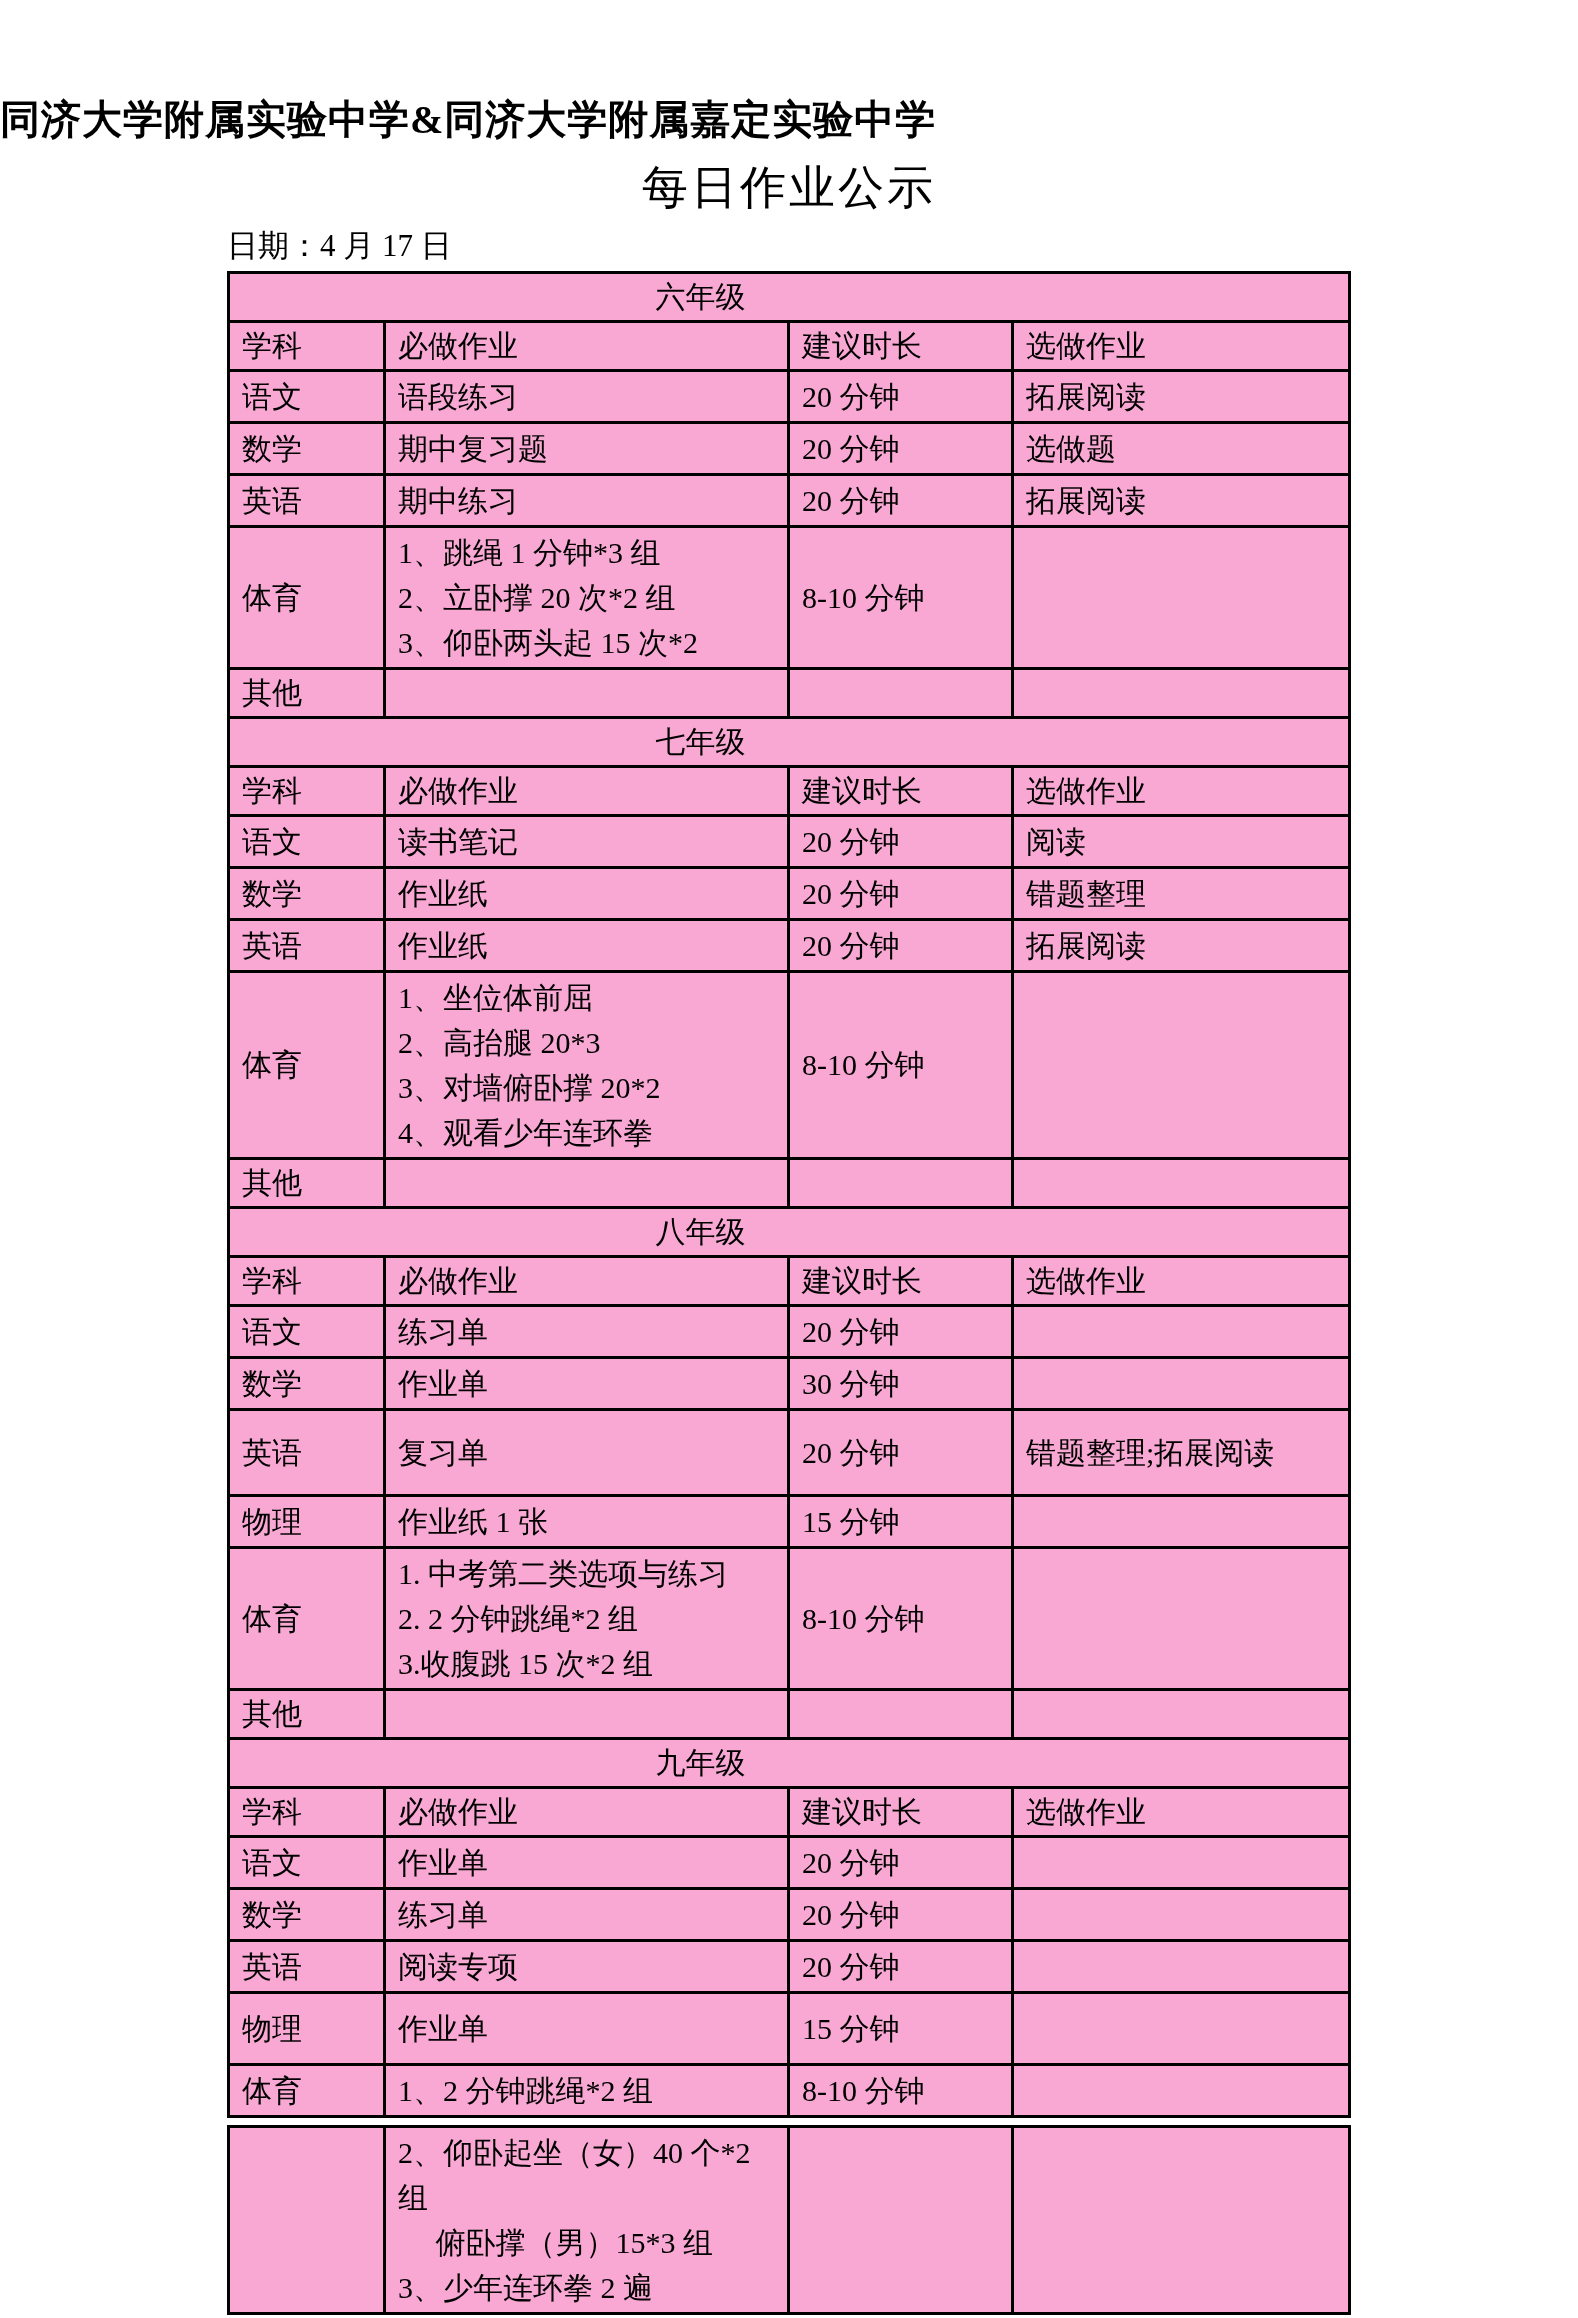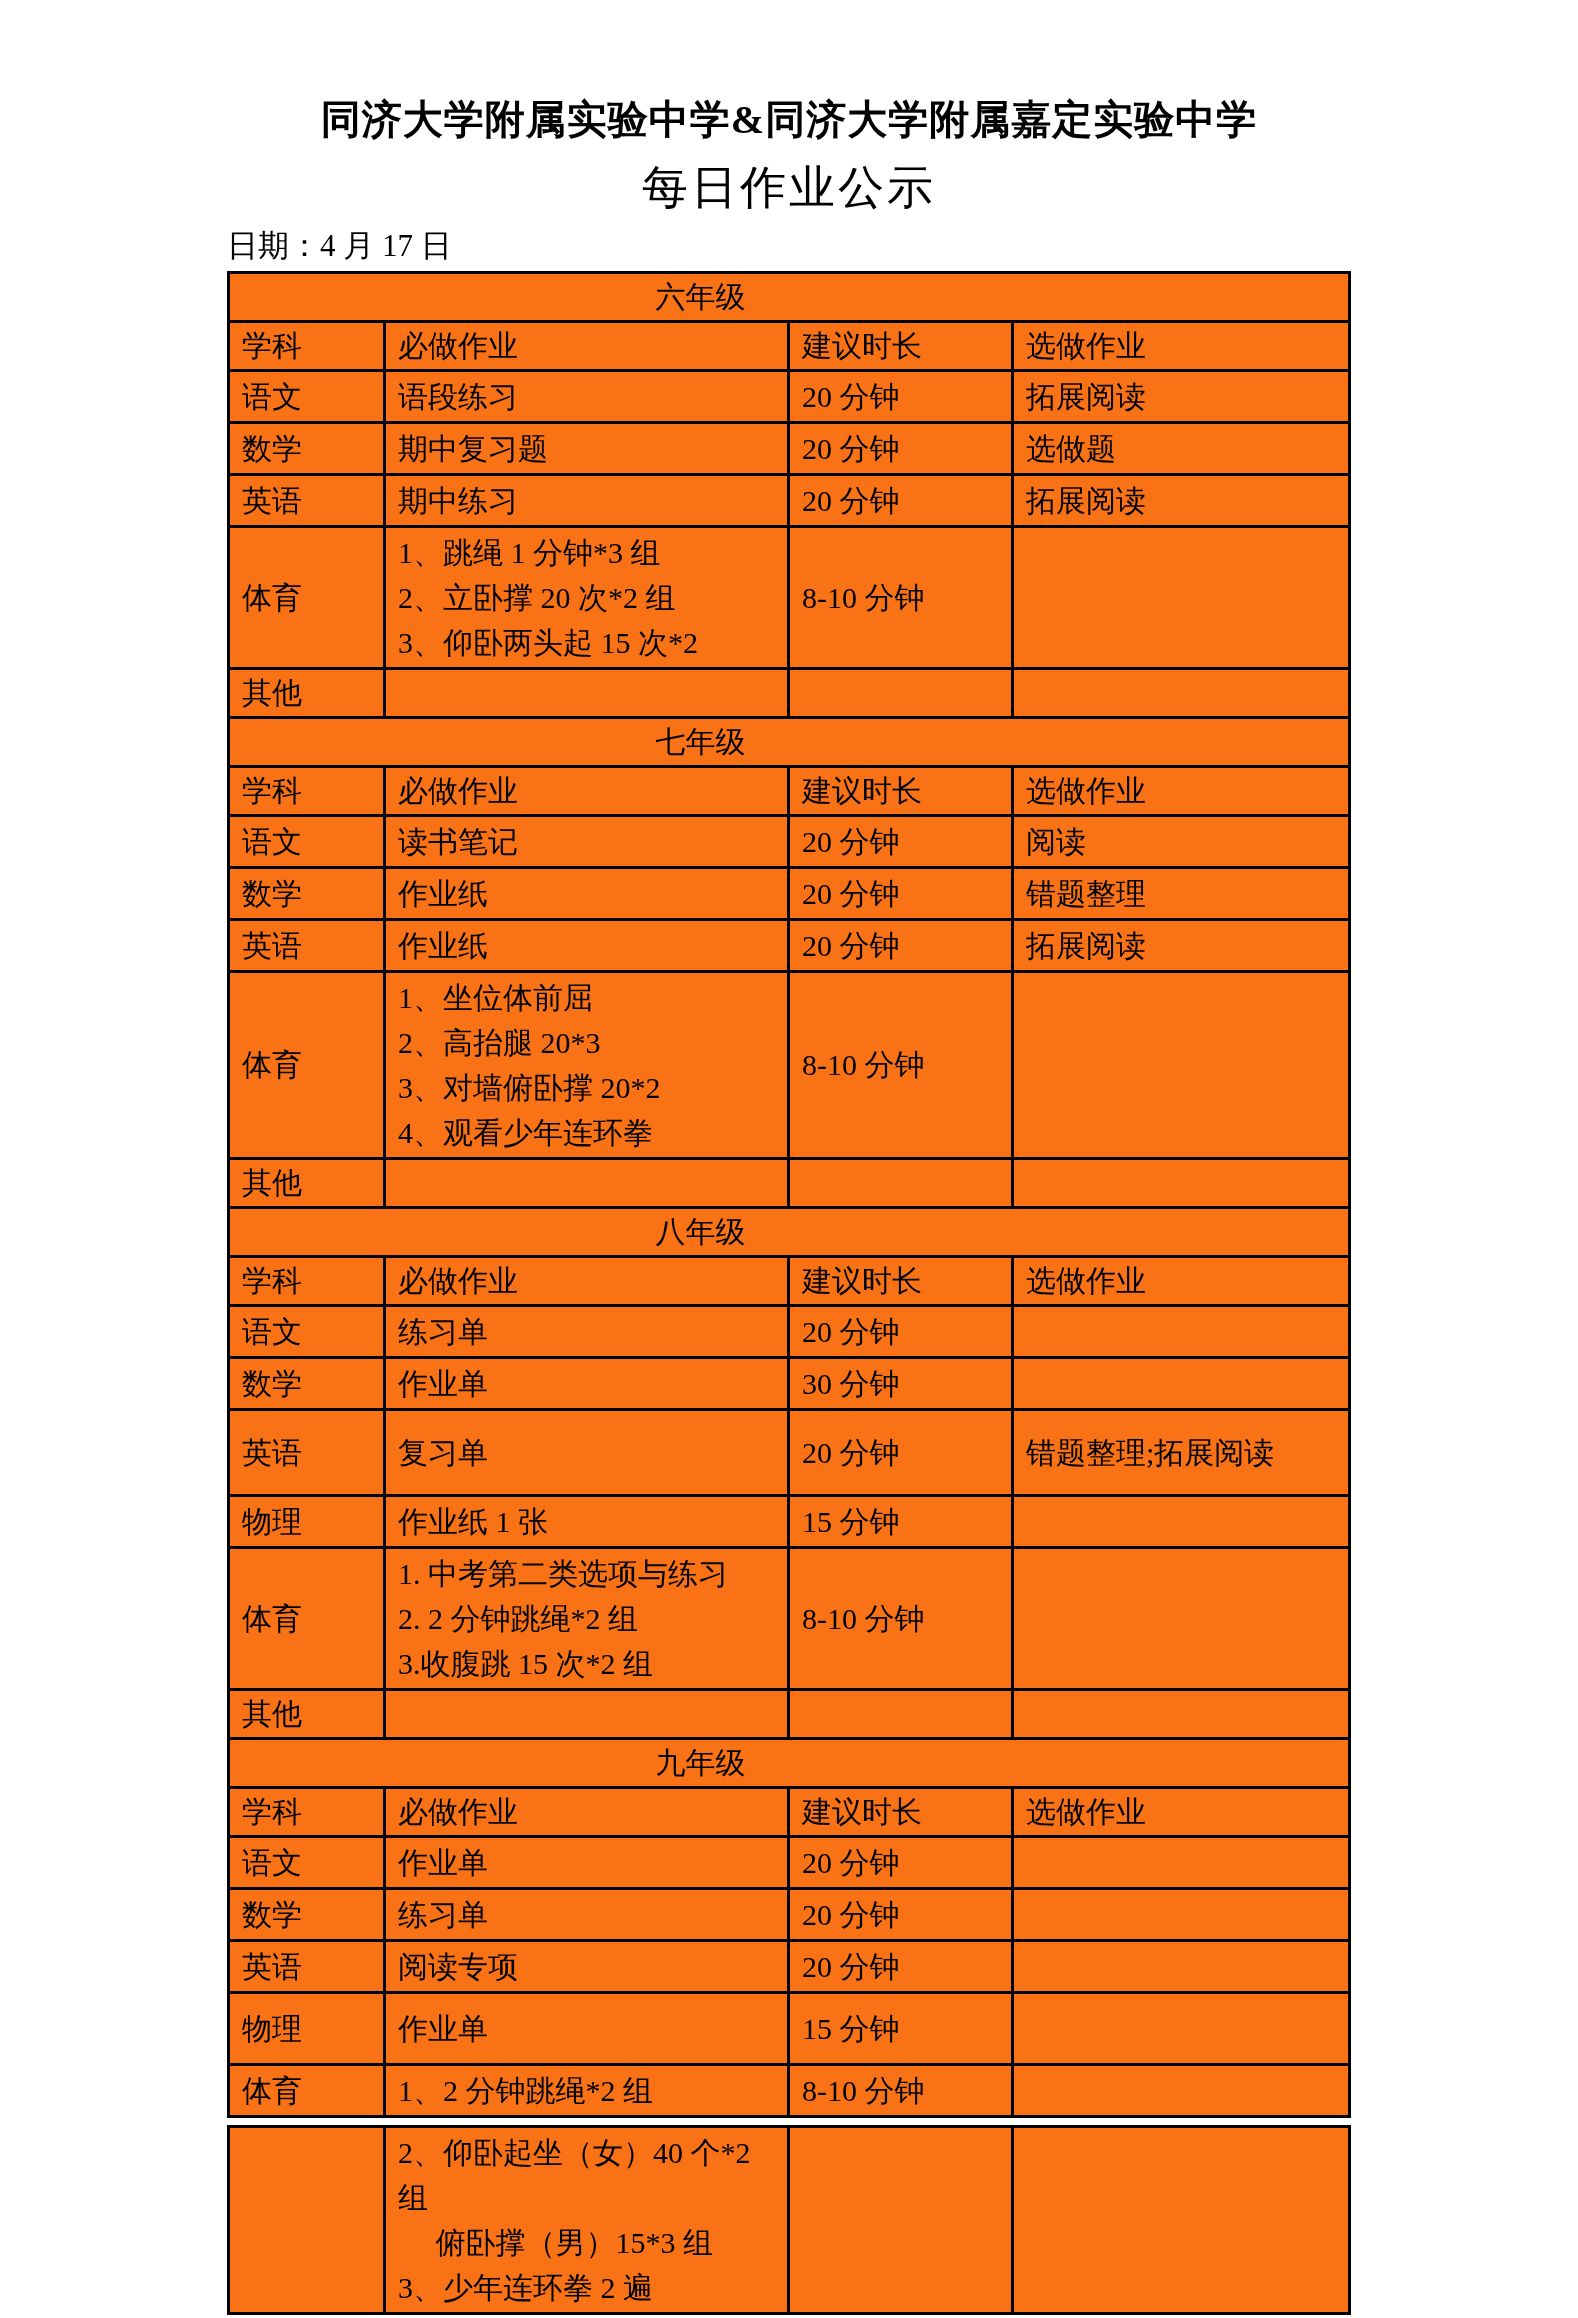--- a/index.html
+++ b/index.html
@@ -5,21 +5,21 @@
   html,body { margin:0; padding:0; background:#ffffff; }
   body {
     width:1578px; height:2318px;
     font-family:"Liberation Serif","DejaVu Serif",serif;
     color:#000;
   }
   .page { position:relative; width:1578px; height:2318px; background:#fff; overflow:hidden; }
 
   .doc-title {
     padding-top:92px;
-    text-align:center;
+    text-align:left;
     font-size:40px;
     font-weight:bold;
     letter-spacing:1px;
   }
   .doc-subtitle {
     margin-top:10px;
     text-align:center;
     font-size:46px;
     letter-spacing:3px;
   }
@@ -31,21 +31,21 @@
     font-size:31px;
     padding-right:14px;
     box-sizing:border-box;
   }
 
   table.hw-table {
     border-collapse:collapse;
     table-layout:fixed;
     margin-left:227px;
     width:1121px;
-    background:#f97316;
+    background:#f9a8d4;
   }
   table.hw-table td, table.hw-table th {
     border:3px solid #000;
     font-size:30px;
     font-weight:normal;
     text-align:left;
     vertical-align:middle;
     padding:2px 12px;
     line-height:42px;
     overflow:hidden;

